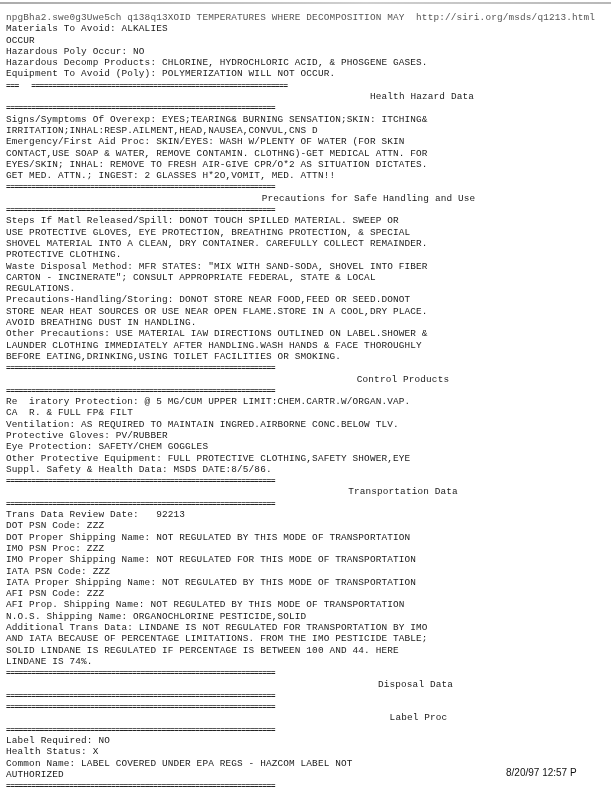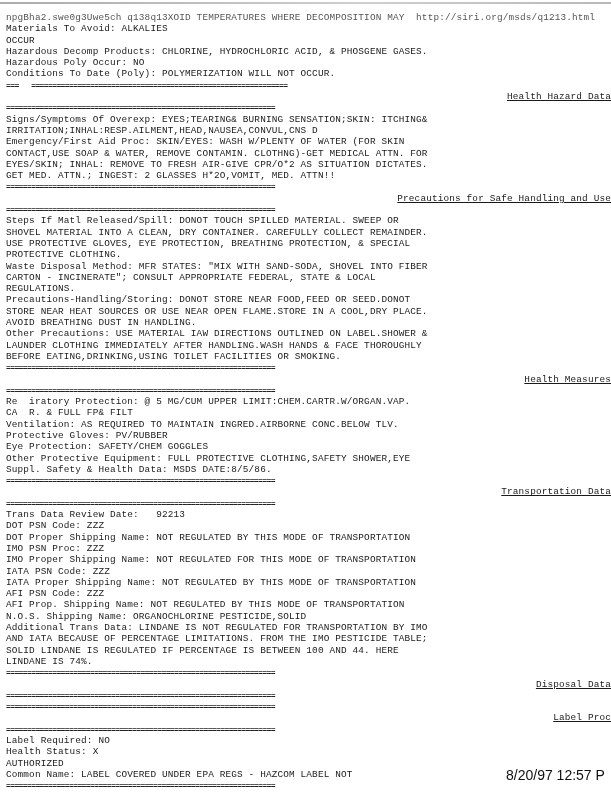--- a/index.html
+++ b/index.html
@@ -9,69 +9,69 @@
     color: #1a1a1a;
   }
   .topbar { position: absolute; left: 0; top: 2px; width: 611px; height: 2px; background: linear-gradient(to right, #888 0%, #bbb 60%, #999 100%); opacity: .7; }
   .page { position: absolute; left: 0; top: 12px; width: 611px; }
   .ln {
     font-size: 9.4px; line-height: 11.3px; white-space: pre; letter-spacing: 0.15px;
     padding-left: 6px; height: 11.3px; overflow: visible;
   }
   .ln.garbled { color: #555; filter: blur(0.3px); font-family: Liberation Mono, monospace; }
   .ln.rule { color: #222; letter-spacing: -0.6px; font-weight: bold; font-size: 8px; }
-  .ln.head { text-align: right; text-decoration: underline; }
+  .ln.head { text-align: center; }
   .footer-stamp {
     position: absolute; left: 506px; top: 767px; font-family: "Liberation Sans", sans-serif;
-    font-size: 14px; color: #111; white-space: nowrap;
+    font-size: 10px; color: #111; white-space: nowrap;
   }
 </style>
 </head>
 <body>
 
 <div class="topbar"></div>
 
 <div class="page">
 
   <div class="ln garbled">npgBha2.swe0g3Uwe5ch q138q13XOID TEMPERATURES WHERE DECOMPOSITION MAY  http://siri.org/msds/q1213.html</div>
   <div class="ln">Materials To Avoid: ALKALIES</div>
   <div class="ln">OCCUR</div>
+  <div class="ln">Hazardous Poly Occur: NO</div>
   <div class="ln">Hazardous Decomp Products: CHLORINE, HYDROCHLORIC ACID, &amp; PHOSGENE GASES.</div>
-  <div class="ln">Hazardous Poly Occur: NO</div>
-  <div class="ln">Conditions To Date (Poly): POLYMERIZATION WILL NOT OCCUR.</div>
+  <div class="ln">Equipment To Avoid (Poly): POLYMERIZATION WILL NOT OCCUR.</div>
   <div class="ln rule">===   =============================================================</div>
 
   <div class="ln head"><span style="padding-left:227px">Health Hazard Data</span></div>
   <div class="ln rule">================================================================</div>
   <div class="ln">Signs/Symptoms Of Overexp: EYES;TEARING&amp; BURNING SENSATION;SKIN: ITCHING&amp;</div>
   <div class="ln">IRRITATION;INHAL:RESP.AILMENT,HEAD,NAUSEA,CONVUL,CNS D</div>
   <div class="ln">Emergency/First Aid Proc: SKIN/EYES: WASH W/PLENTY OF WATER (FOR SKIN</div>
   <div class="ln">CONTACT,USE SOAP &amp; WATER, REMOVE CONTAMIN. CLOTHNG)-GET MEDICAL ATTN. FOR</div>
   <div class="ln">EYES/SKIN; INHAL: REMOVE TO FRESH AIR-GIVE CPR/O*2 AS SITUATION DICTATES.</div>
   <div class="ln">GET MED. ATTN.; INGEST: 2 GLASSES H*2O,VOMIT, MED. ATTN!!</div>
   <div class="ln rule">================================================================</div>
 
   <div class="ln head"><span style="padding-left:120px">Precautions for Safe Handling and Use</span></div>
   <div class="ln rule">================================================================</div>
   <div class="ln">Steps If Matl Released/Spill: DONOT TOUCH SPILLED MATERIAL. SWEEP OR</div>
+  <div class="ln">USE PROTECTIVE GLOVES, EYE PROTECTION, BREATHING PROTECTION, &amp; SPECIAL</div>
   <div class="ln">SHOVEL MATERIAL INTO A CLEAN, DRY CONTAINER. CAREFULLY COLLECT REMAINDER.</div>
-  <div class="ln">USE PROTECTIVE GLOVES, EYE PROTECTION, BREATHING PROTECTION, &amp; SPECIAL</div>
   <div class="ln">PROTECTIVE CLOTHING.</div>
   <div class="ln">Waste Disposal Method: MFR STATES: "MIX WITH SAND-SODA, SHOVEL INTO FIBER</div>
   <div class="ln">CARTON - INCINERATE"; CONSULT APPROPRIATE FEDERAL, STATE &amp; LOCAL</div>
   <div class="ln">REGULATIONS.</div>
   <div class="ln">Precautions-Handling/Storing: DONOT STORE NEAR FOOD,FEED OR SEED.DONOT</div>
   <div class="ln">STORE NEAR HEAT SOURCES OR USE NEAR OPEN FLAME.STORE IN A COOL,DRY PLACE.</div>
   <div class="ln">AVOID BREATHING DUST IN HANDLING.</div>
   <div class="ln">Other Precautions: USE MATERIAL IAW DIRECTIONS OUTLINED ON LABEL.SHOWER &amp;</div>
   <div class="ln">LAUNDER CLOTHING IMMEDIATELY AFTER HANDLING.WASH HANDS &amp; FACE THOROUGHLY</div>
   <div class="ln">BEFORE EATING,DRINKING,USING TOILET FACILITIES OR SMOKING.</div>
   <div class="ln rule">================================================================</div>
 
-  <div class="ln head"><span style="padding-left:189px">Health Measures</span></div>
+  <div class="ln head"><span style="padding-left:189px">Control Products</span></div>
   <div class="ln rule">================================================================</div>
   <div class="ln">Re  iratory Protection: @ 5 MG/CUM UPPER LIMIT:CHEM.CARTR.W/ORGAN.VAP.</div>
   <div class="ln">CA  R. &amp; FULL FP&amp; FILT</div>
   <div class="ln">Ventilation: AS REQUIRED TO MAINTAIN INGRED.AIRBORNE CONC.BELOW TLV.</div>
   <div class="ln">Protective Gloves: PV/RUBBER</div>
   <div class="ln">Eye Protection: SAFETY/CHEM GOGGLES</div>
   <div class="ln">Other Protective Equipment: FULL PROTECTIVE CLOTHING,SAFETY SHOWER,EYE</div>
   <div class="ln">Suppl. Safety &amp; Health Data: MSDS DATE:8/5/86.</div>
   <div class="ln rule">================================================================</div>
 
@@ -94,19 +94,19 @@
   <div class="ln rule">================================================================</div>
 
   <div class="ln head"><span style="padding-left:214px">Disposal Data</span></div>
   <div class="ln rule">================================================================</div>
   <div class="ln rule">================================================================</div>
 
   <div class="ln head"><span style="padding-left:220px">Label Proc</span></div>
   <div class="ln rule">================================================================</div>
   <div class="ln">Label Required: NO</div>
   <div class="ln">Health Status: X</div>
+  <div class="ln">Common Name: LABEL COVERED UNDER EPA REGS - HAZCOM LABEL NOT</div>
   <div class="ln">AUTHORIZED</div>
-  <div class="ln">Common Name: LABEL COVERED UNDER EPA REGS - HAZCOM LABEL NOT</div>
   <div class="ln rule">================================================================</div>
 
 </div>
 
 <div class="footer-stamp">8/20/97 12:57 P</div>
 
 </body></html>

